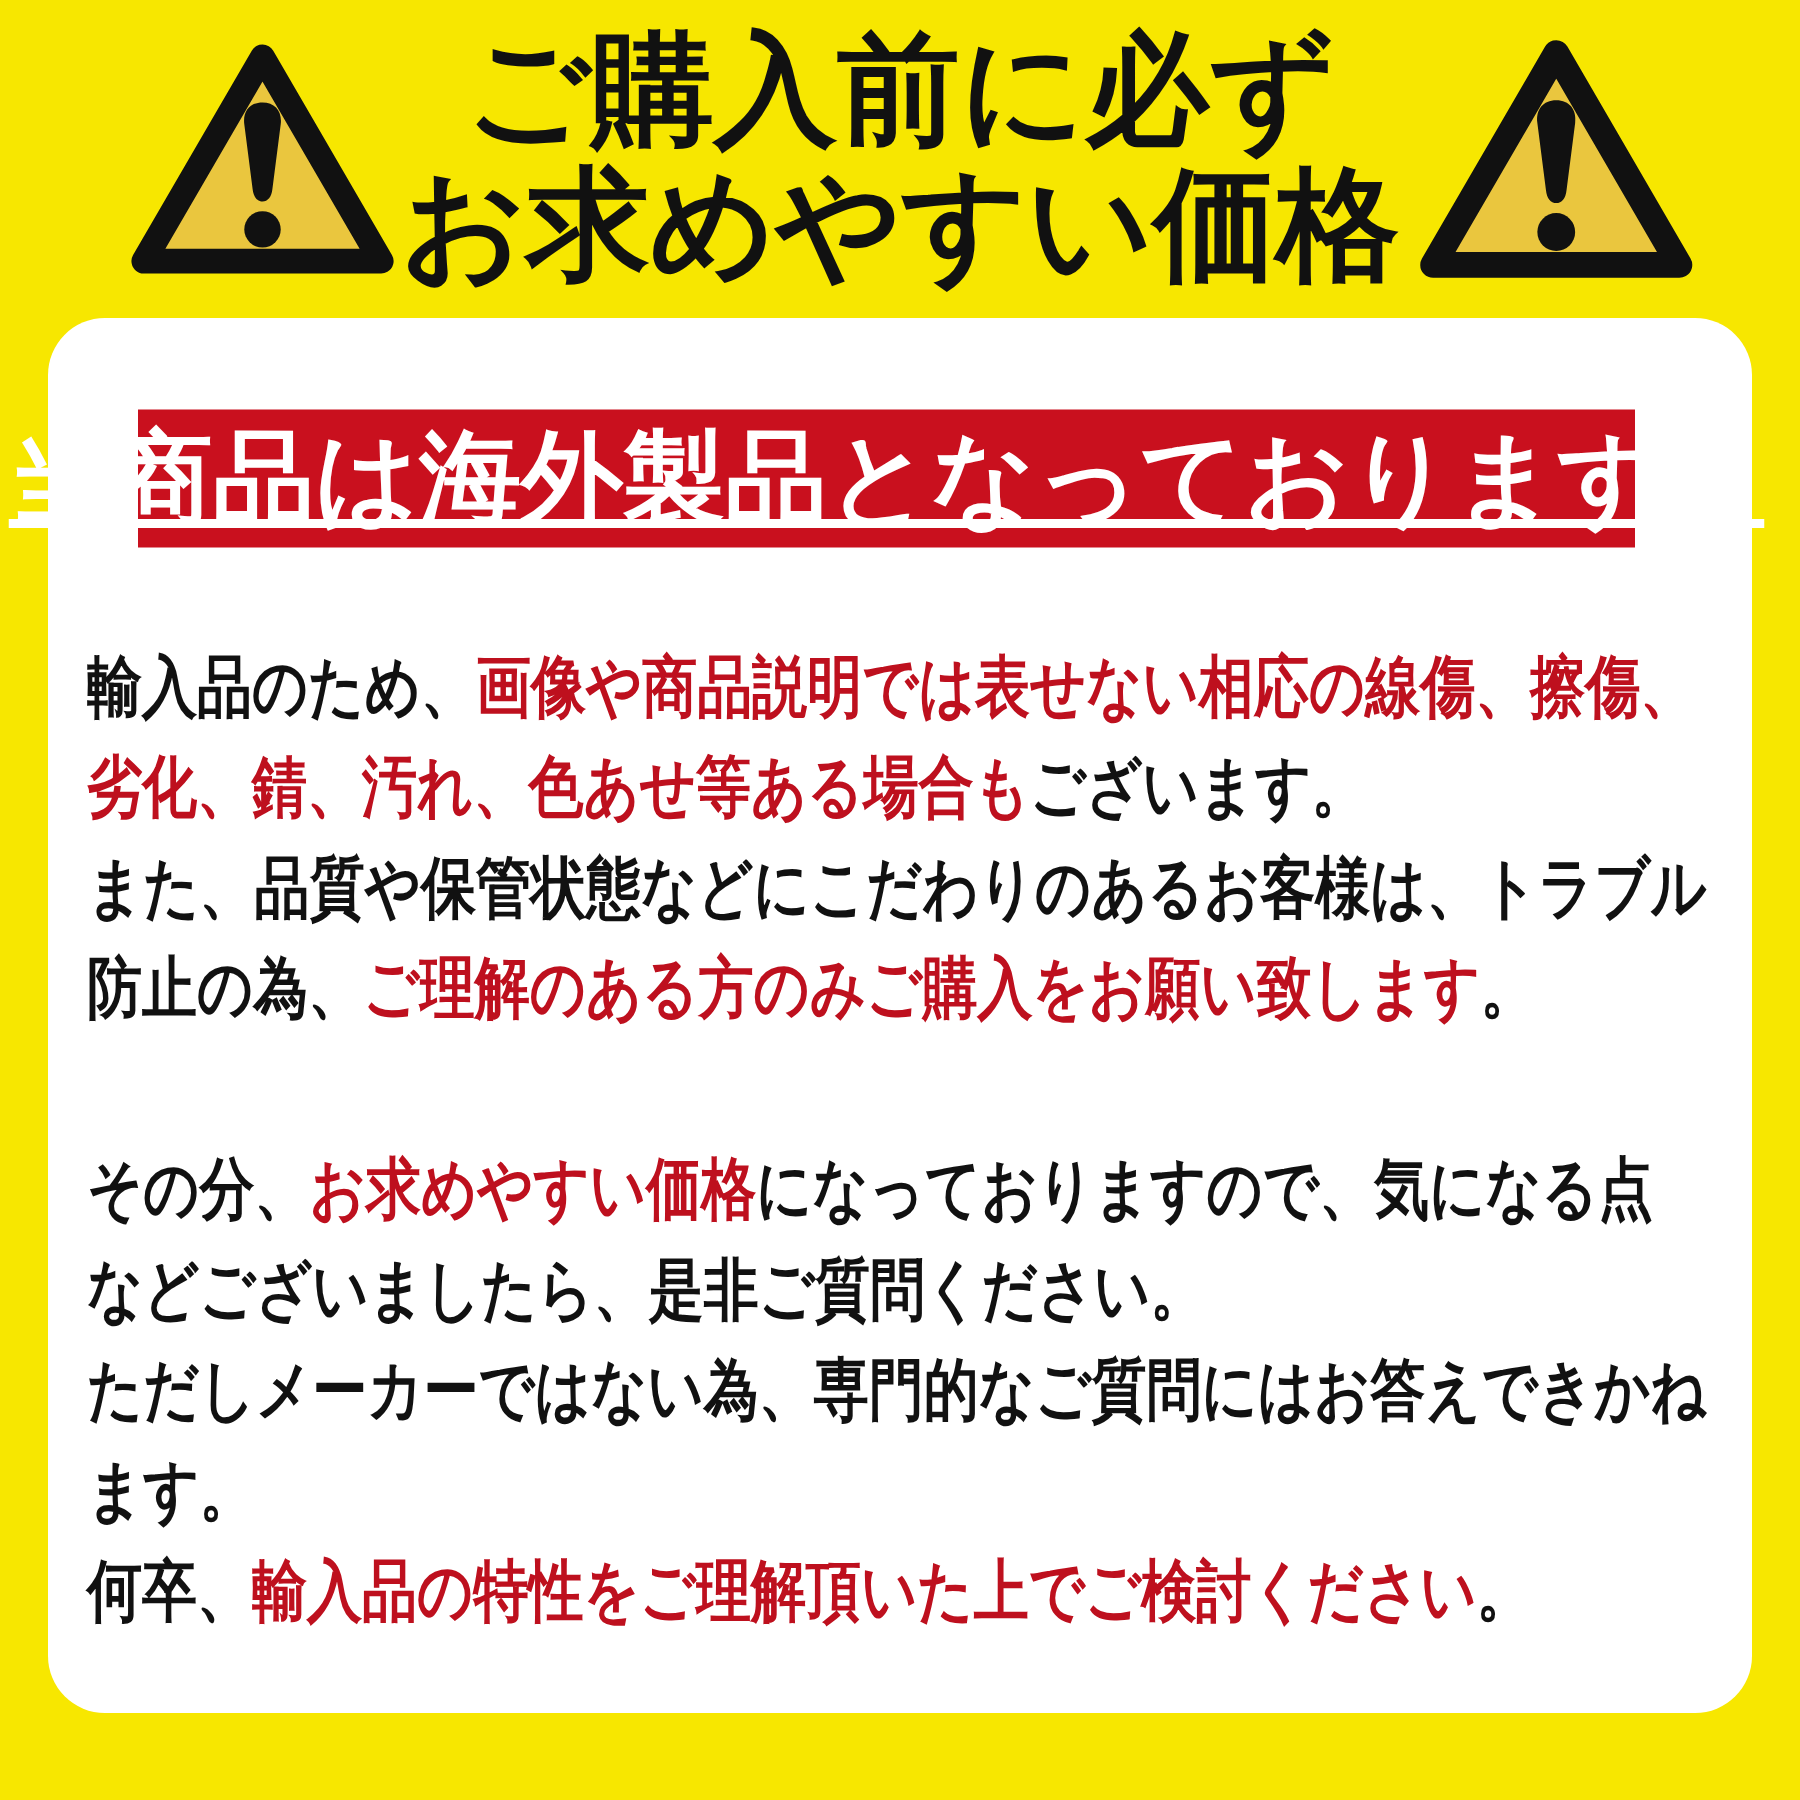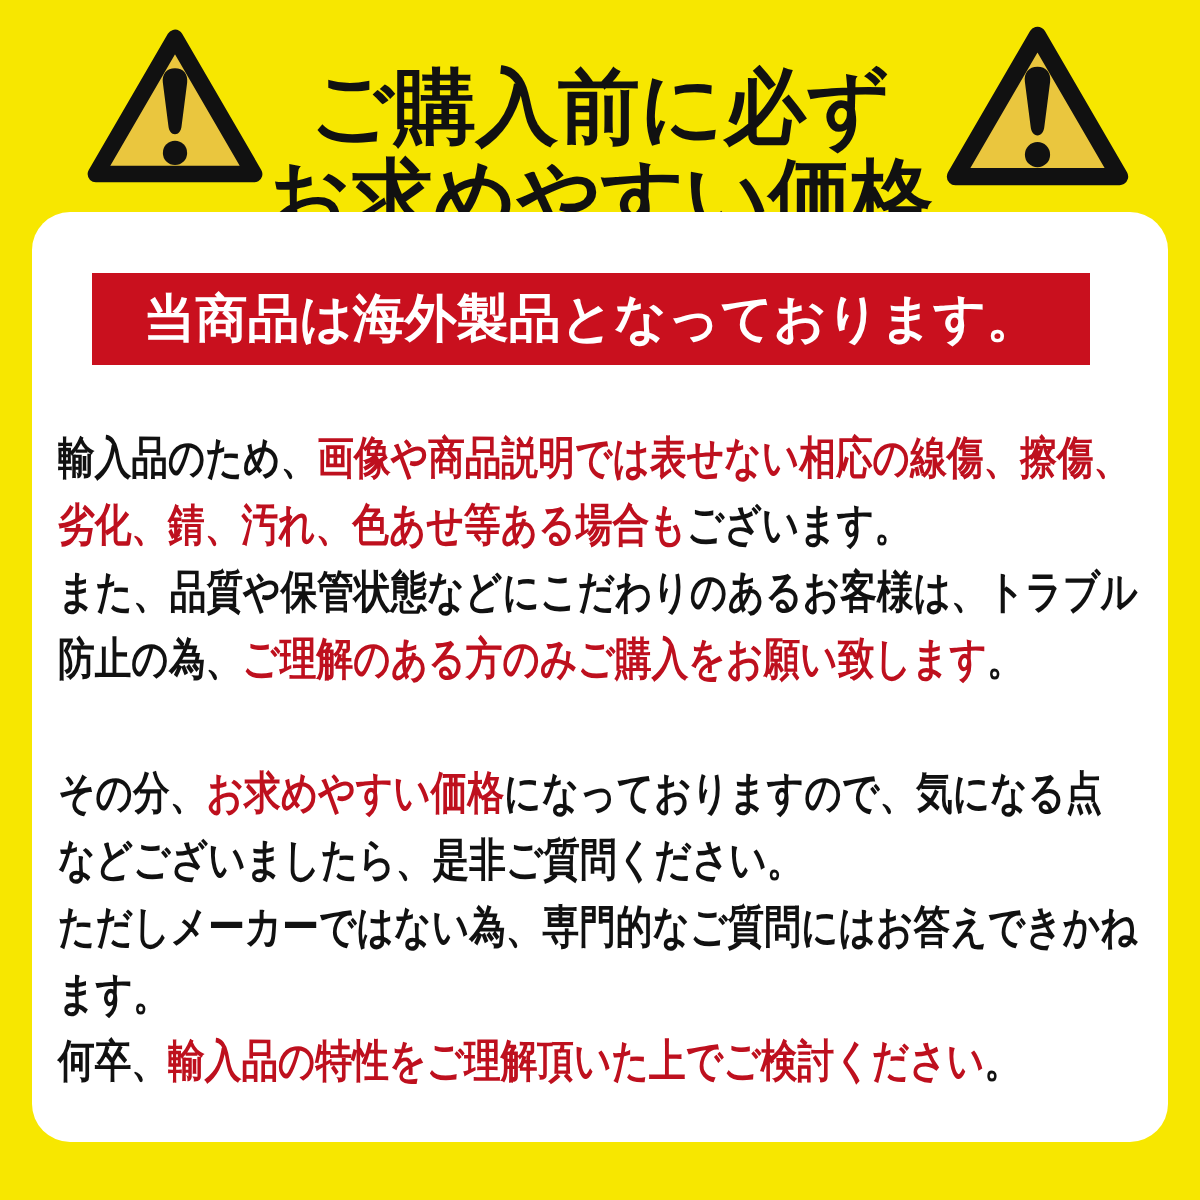--- a/index.html
+++ b/index.html
@@ -21,43 +21,43 @@
   .canvas{position:absolute;inset:0;}
 
   
   .header{position:absolute;left:0;top:0;width:1200px;height:212px;}
   .page-title{
     position:absolute;left:0;top:16px;width:1200px;
     text-align:center;
     font-size:82px;line-height:90px;font-weight:900;
     color:var(--ink);
     letter-spacing:0px;
-    margin-top:46px;
   }
   .tri{position:absolute;}
   .tri-left{left:83px;top:24px;width:184px;height:164px;}
   .tri-right{left:942px;top:22px;width:191px;height:168px;}
   .tri svg{width:100%;height:100%;display:block;}
   .tri-body{fill:var(--tri-fill);stroke:var(--ink);stroke-width:9;stroke-linejoin:round;}
   .tri-mark{fill:var(--ink);}
 
   
   .panel{
     position:absolute;left:32px;top:212px;width:1136px;height:930px;
     background:var(--panel);border-radius:38px;
   }
 
   
   .banner{
     position:absolute;left:60px;top:61px;width:998px;height:92px;
     background:var(--banner-red);
     display:flex;align-items:center;justify-content:center;
-    color:#ffffff;font-size:52px;font-weight:900;
+    color:#ffffff;font-size:68px;font-weight:900;
     white-space:nowrap;
     letter-spacing:0;
+    text-decoration:underline;
   }
 
   
   .body-text{
     position:absolute;left:26px;top:212px;width:1300px;
     transform:scaleX(0.815);transform-origin:0 0;
     font-size:45px;font-weight:bold;line-height:67px;
     color:var(--ink);
     white-space:nowrap;
   }

